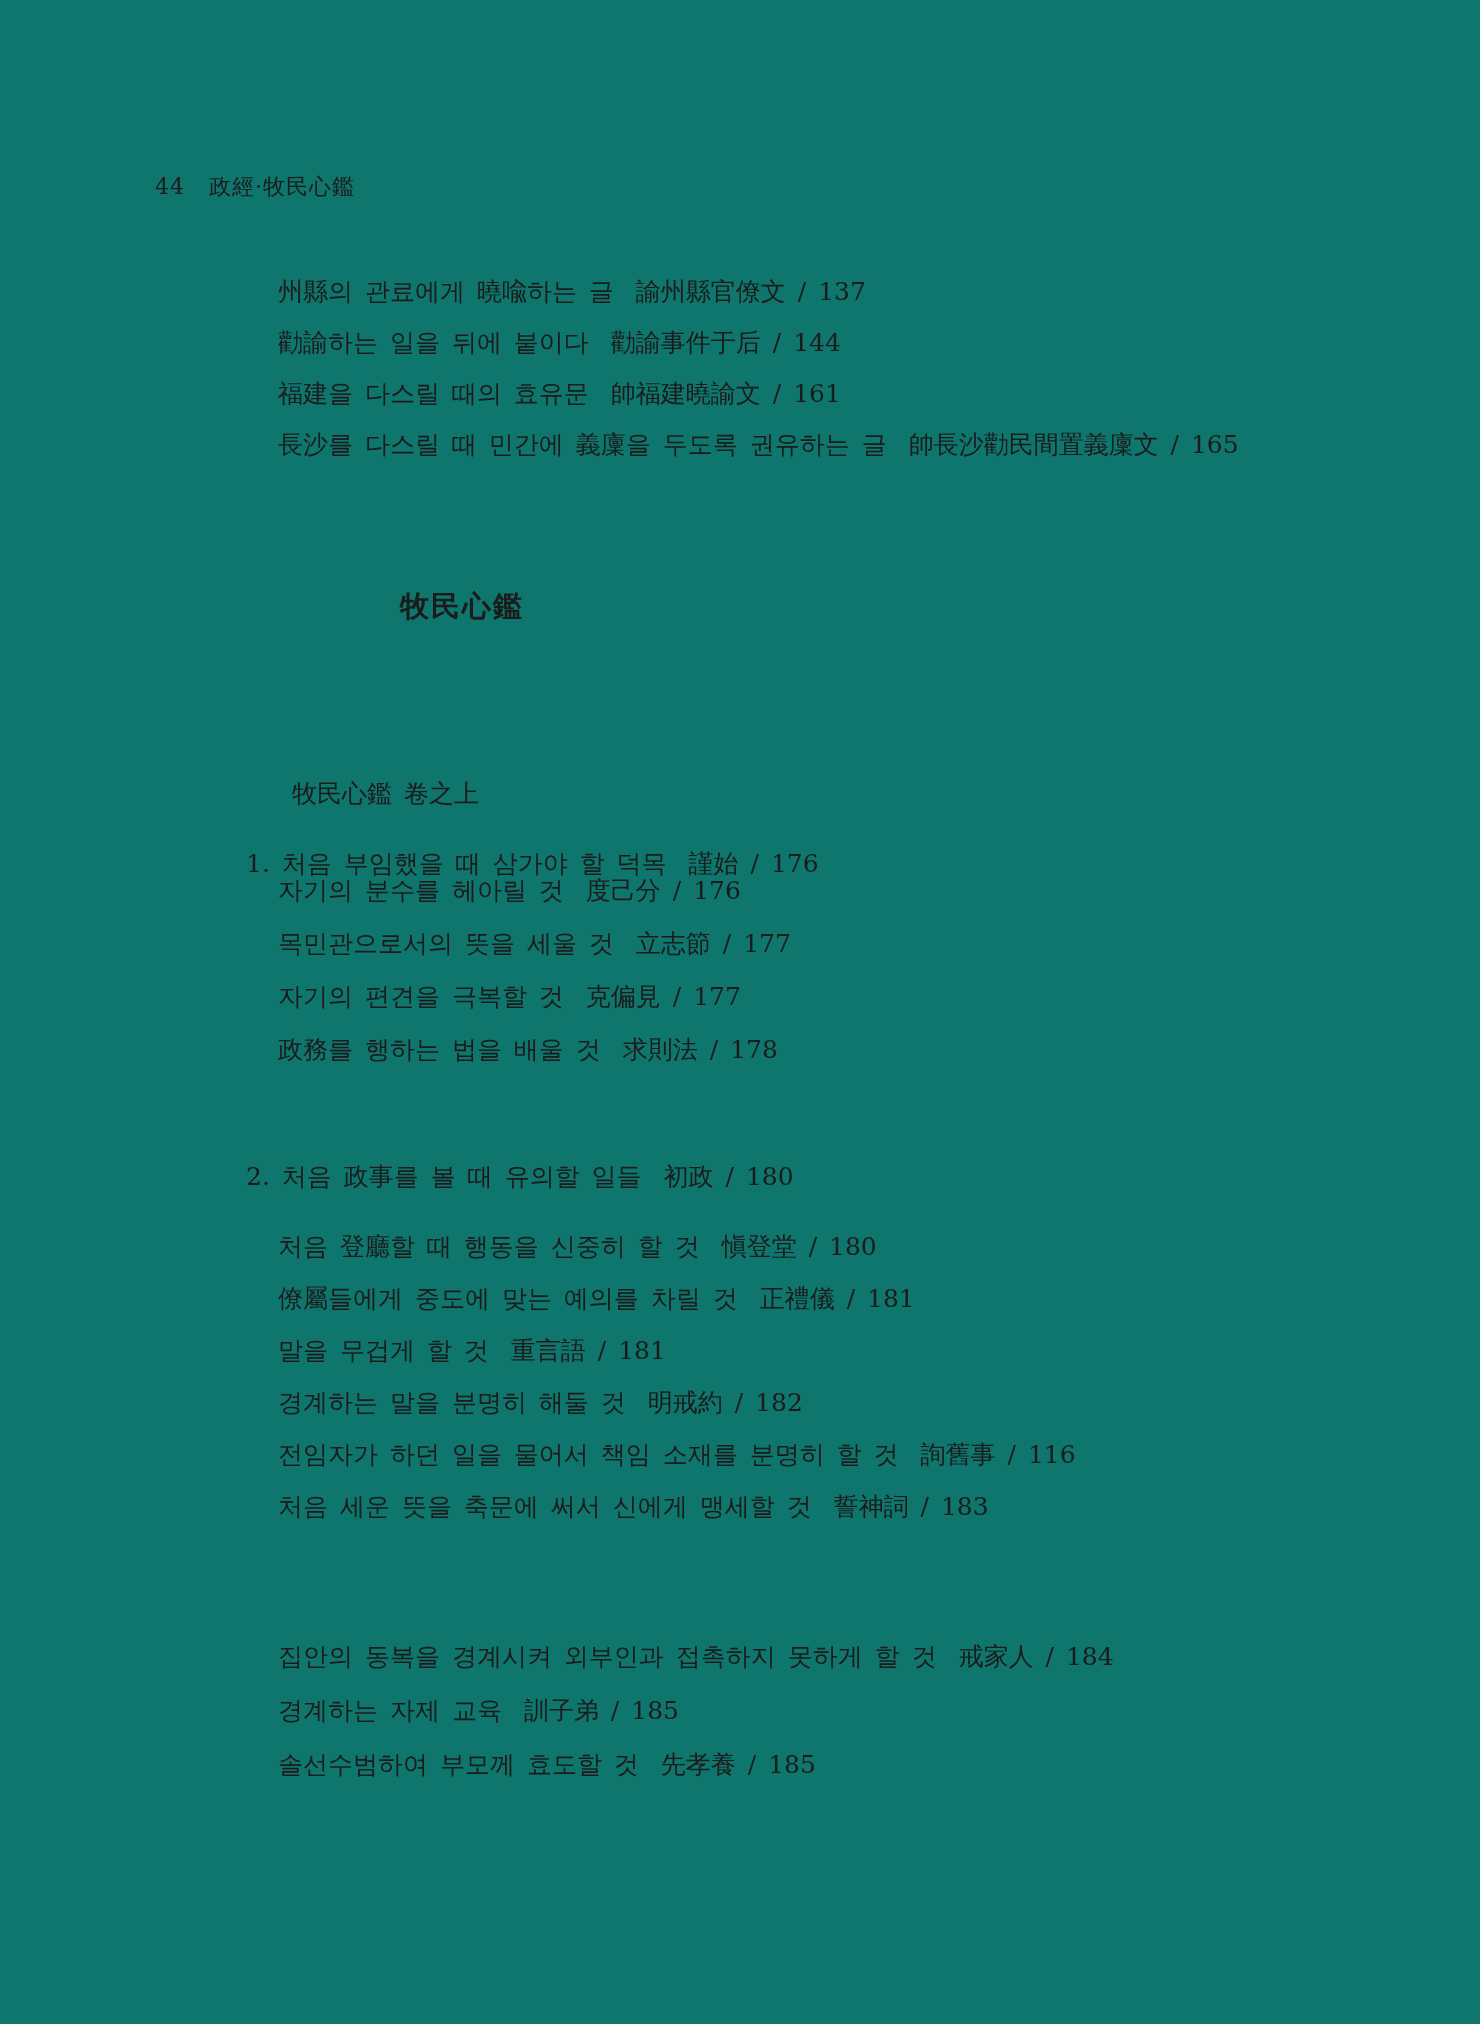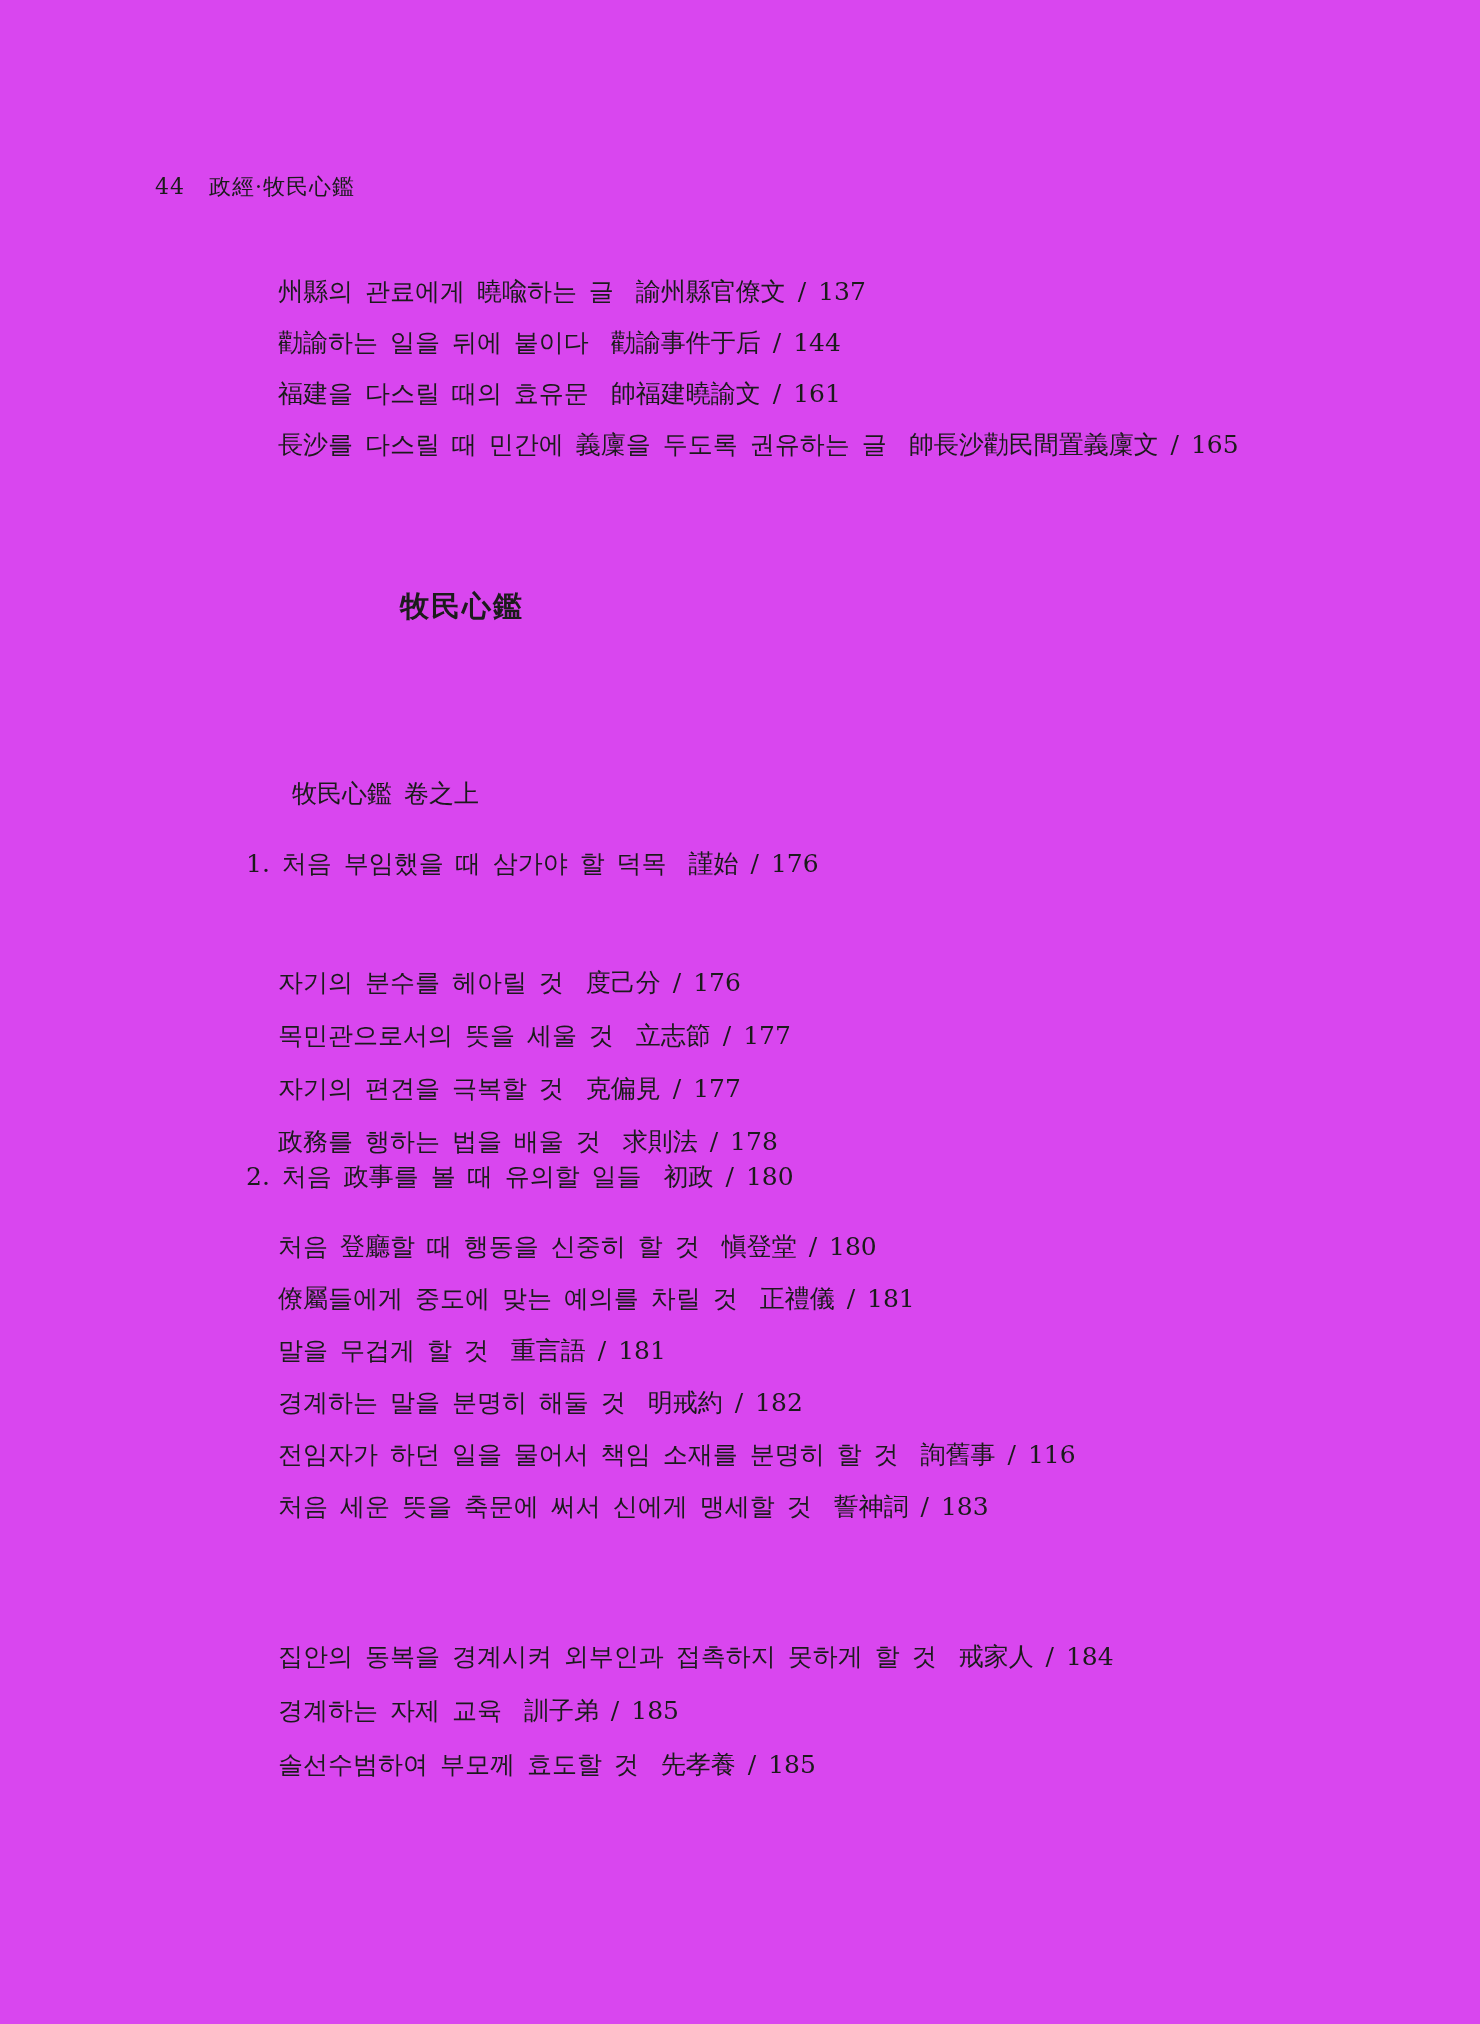--- a/index.html
+++ b/index.html
@@ -1,21 +1,21 @@
 <!DOCTYPE html>
 <html><head>
 <meta charset="utf-8">
 <style>
   html, body { margin: 0; padding: 0; background: #e8e8e8; }
   .page {
     position: relative;
     width: 1480px;
     height: 2024px;
     margin: 0 auto;
-    background: #d946ef;
+    background: #0f766e;
     color: #1b1b1b;
     font-family: "DejaVu Serif", "Liberation Serif", serif;
     overflow: hidden;
   }
   .line { white-space: nowrap; }
   .num  { display: inline-block; margin-right: 12px; }
   .ref  { margin-left: 22px; }
   .hdr-num { margin-right: 24px; }
 
   .header {
@@ -42,21 +42,21 @@
     position: absolute; left: 246px;
     font-size: 25px; line-height: 1.2; word-spacing: 4px;
   }
   .ch1-head { top: 849px; }
   .ch2-head { top: 1162px; }
   .ch3-head { top: 1583px; }
   .items {
     position: absolute; left: 278px;
     font-size: 25px; word-spacing: 4px;
   }
-  .ch1-items { top: 956px;  line-height: 53px; }
+  .ch1-items { top: 864px;  line-height: 53px; }
   .ch2-items { top: 1221px; line-height: 52px; }
   .ch3-items { top: 1630px; line-height: 54px; }
 </style>
 </head>
 <body>
 
 <div class="page">
 
   <div class="header line">
     <span class="hdr-num">44</span><span>政經·牧民心鑑</span>

